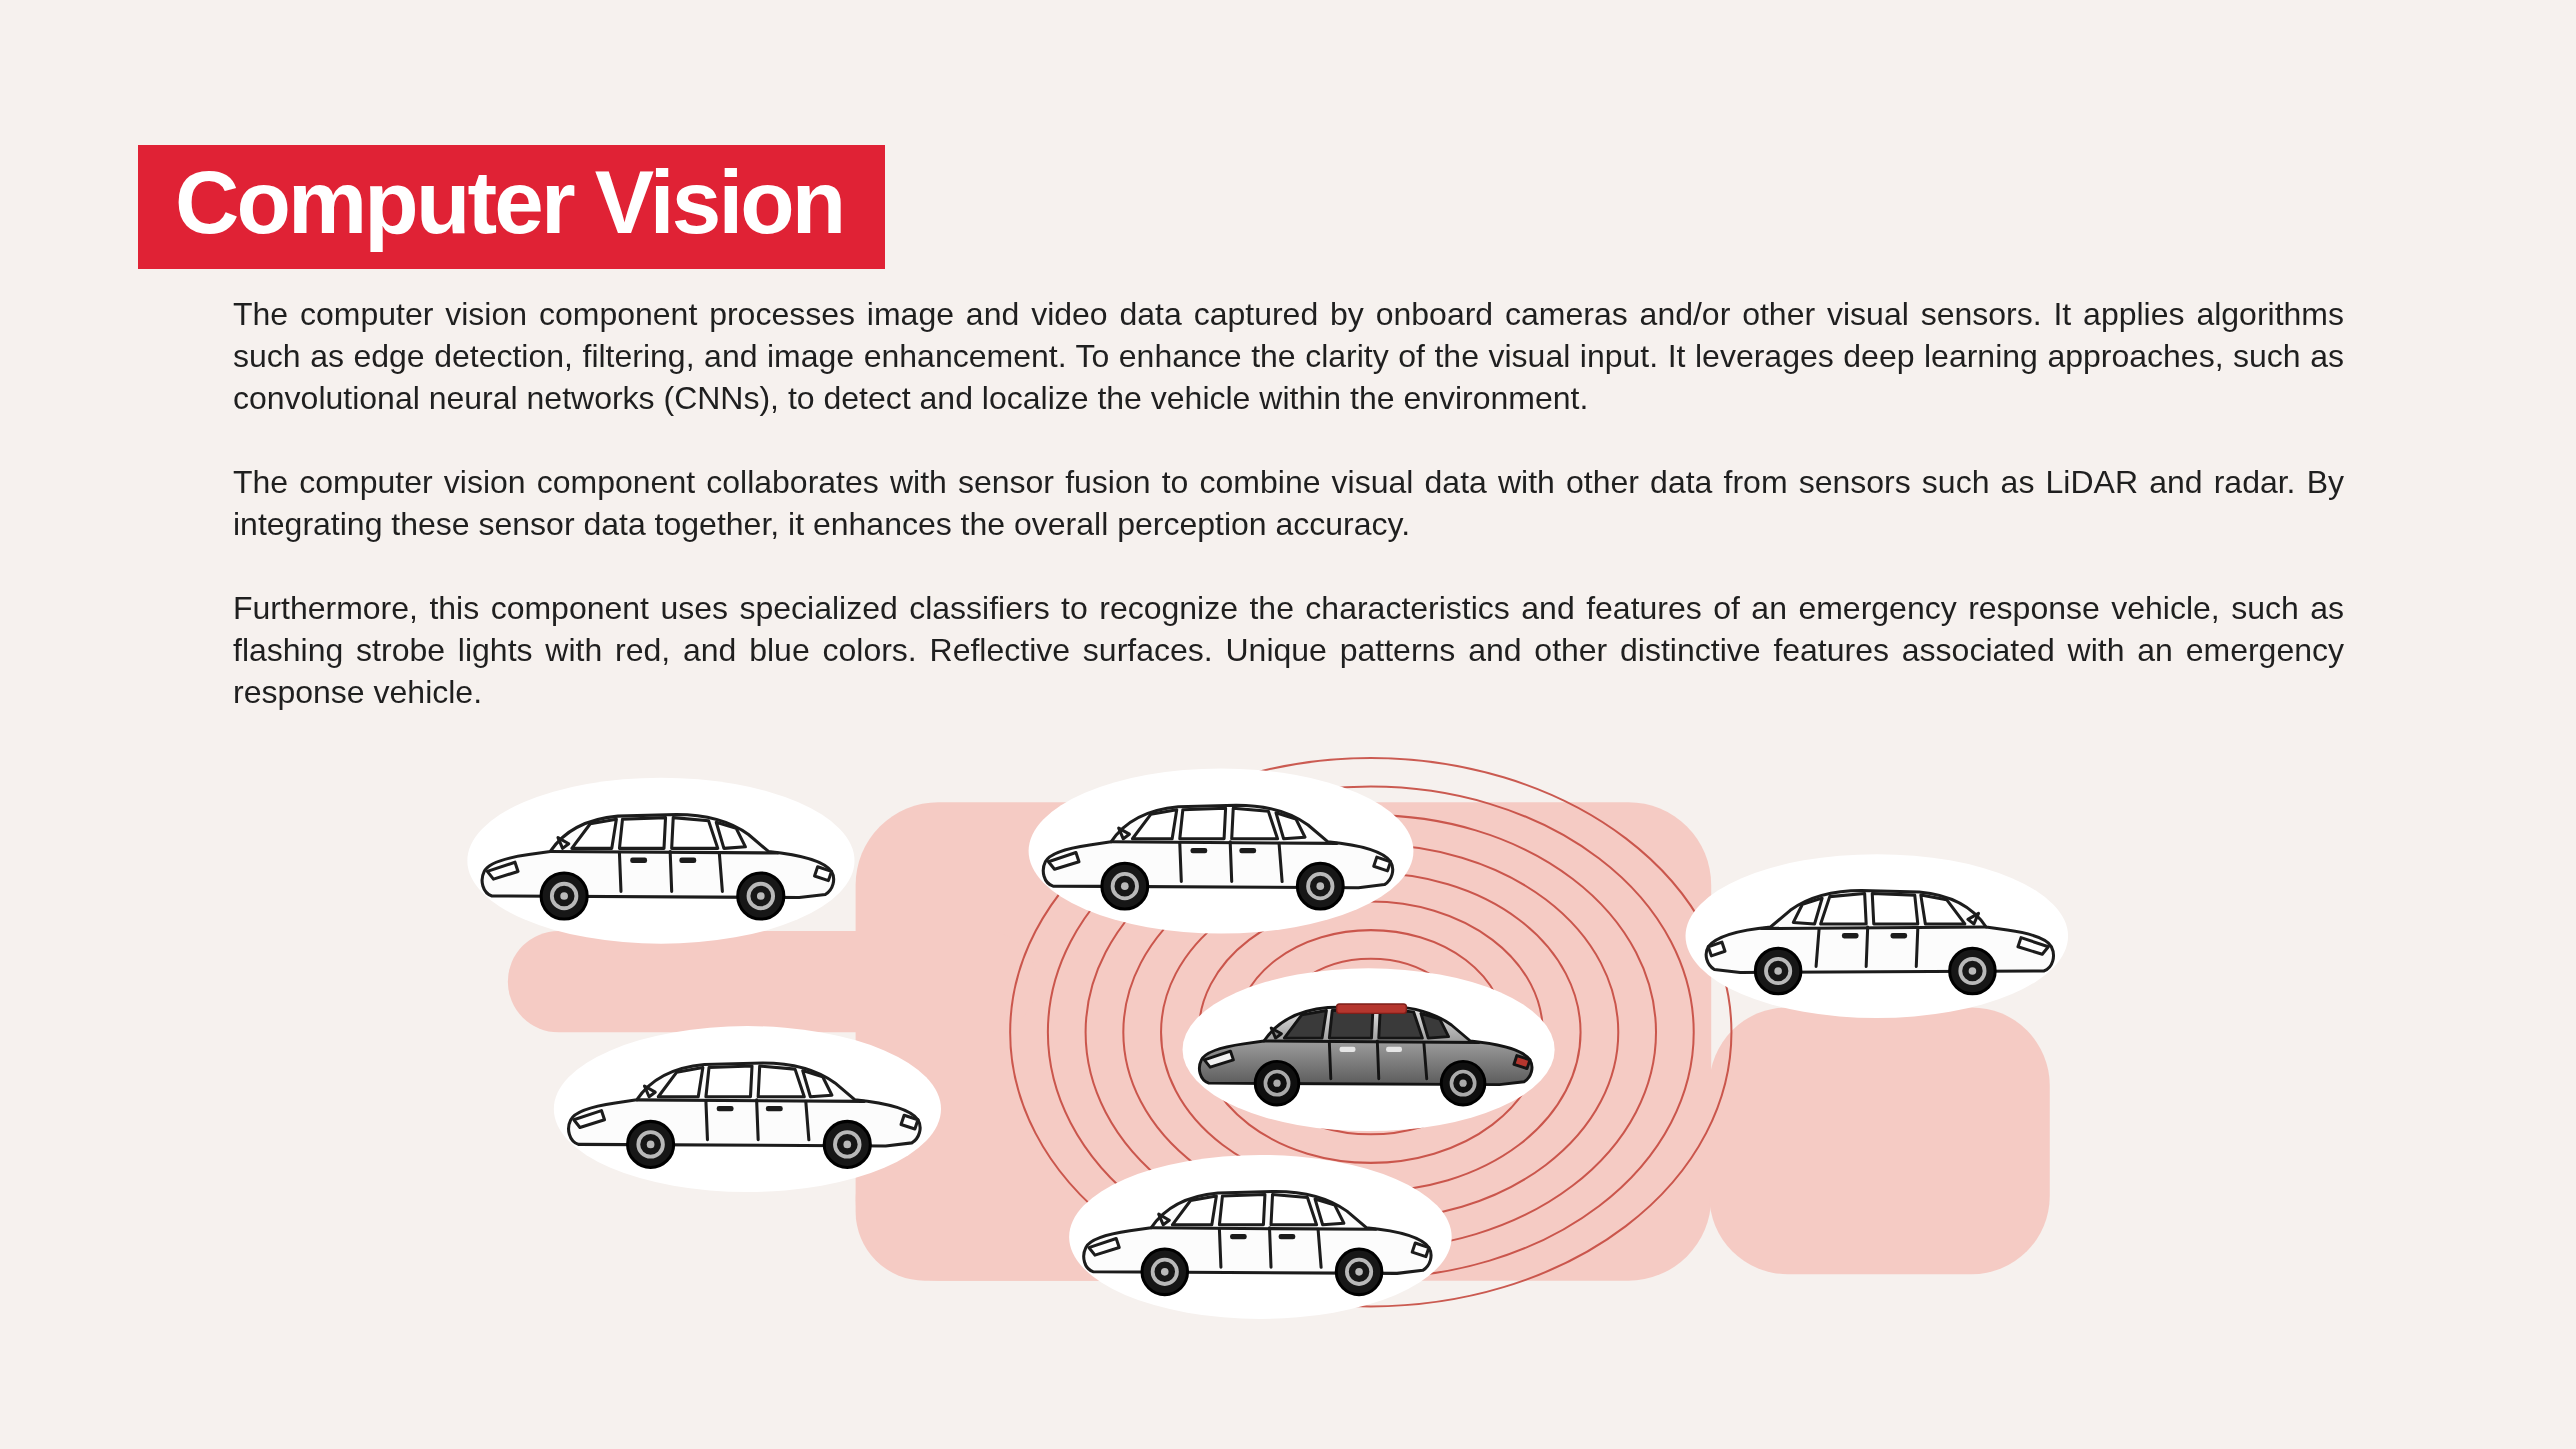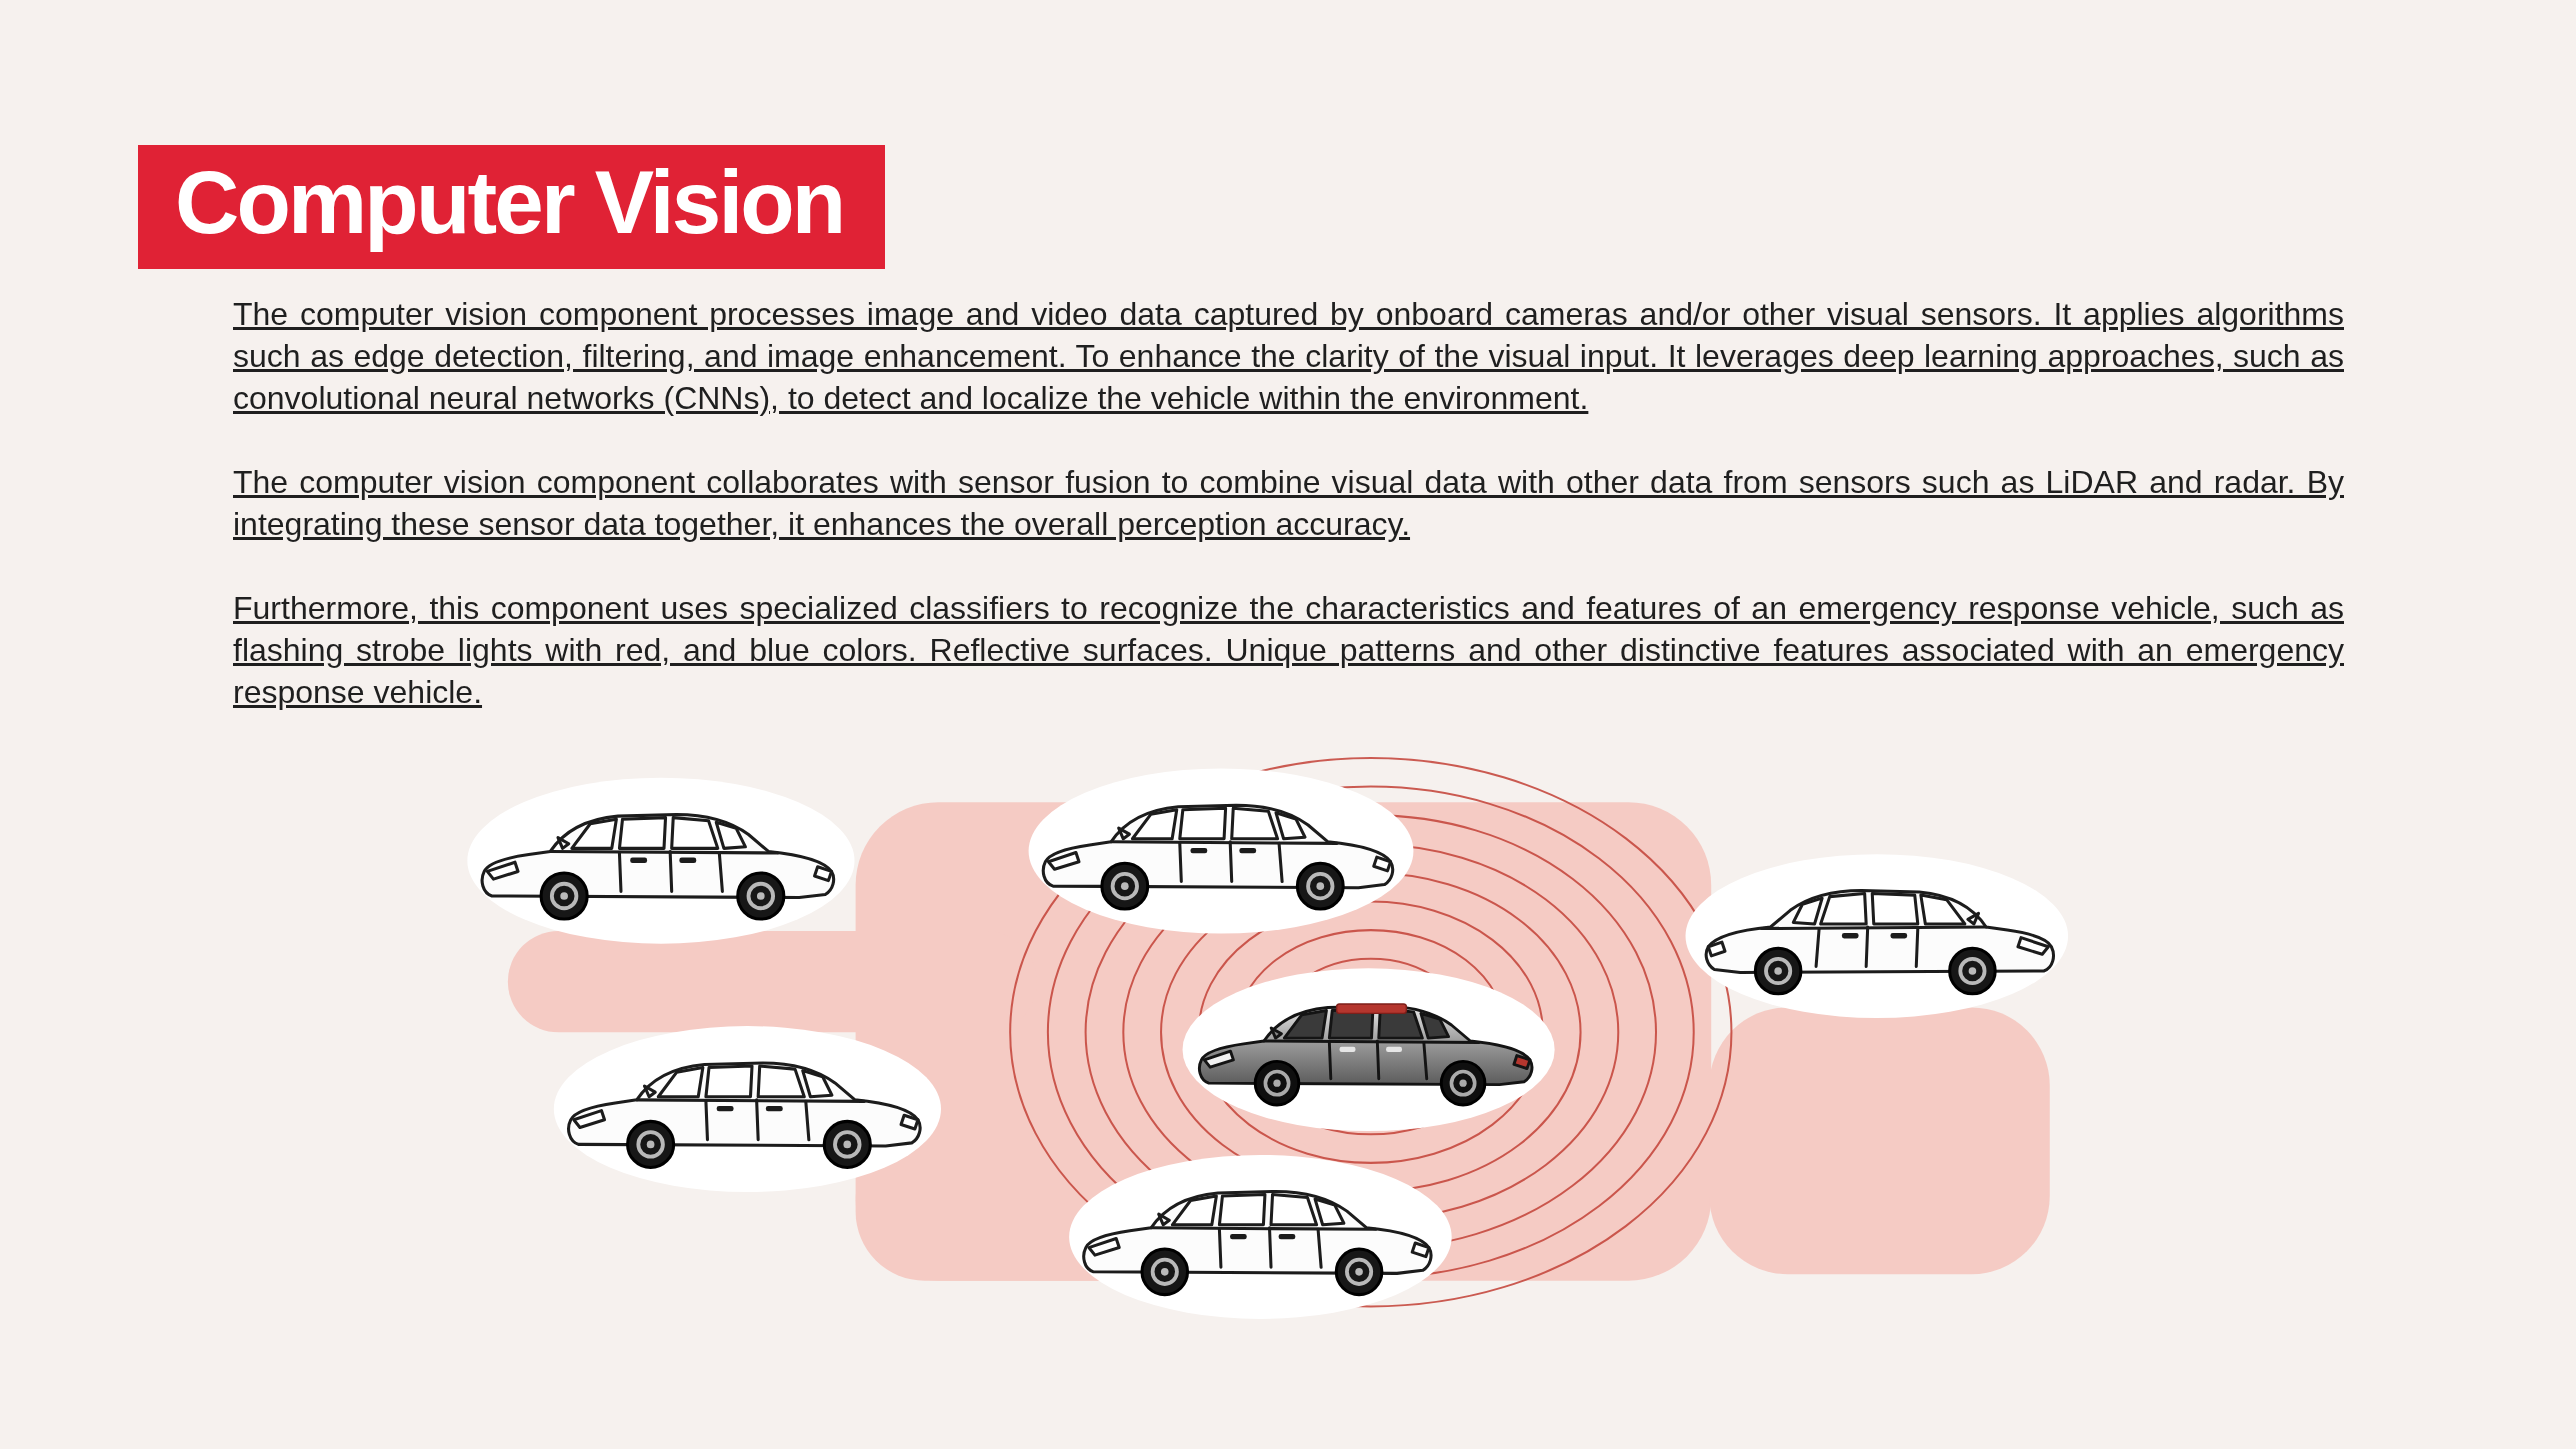--- a/index.html
+++ b/index.html
@@ -33,21 +33,21 @@
   .content {
     position: absolute;
     left: 233px;
     top: 293px;
     width: 2111px;
     color: #1f1f1f;
     font-size: 32px;
     line-height: 42px;
     text-align: justify;
   }
-  .content p { margin: 0 0 42px 0; text-decoration: underline; }
+  .content p { margin: 0 0 42px 0; }
   .content p:last-child { margin-bottom: 0; }
 
   .illustration {
     position: absolute;
     left: 0;
     top: 0;
     width: 2576px;
     height: 1449px;
   }
 </style>

